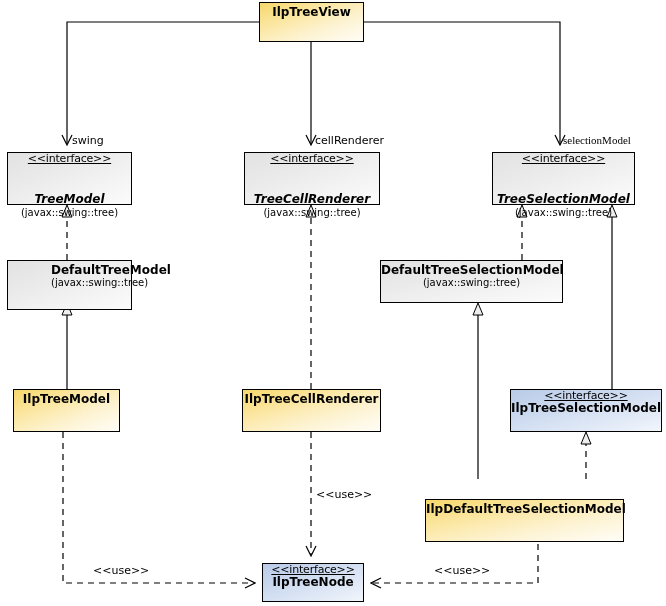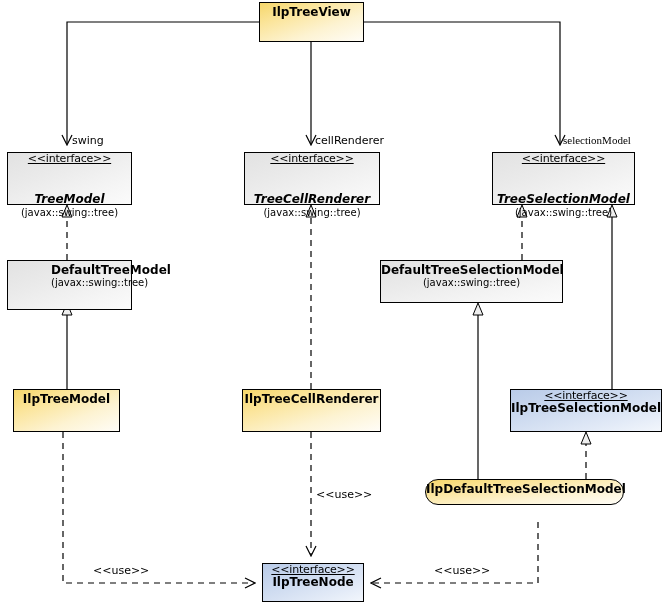--- a/index.html
+++ b/index.html
@@ -186,21 +186,21 @@
   <div class="node theme-yellow" style="left:242px;top:389px;width:139px;height:43px;">
     <span class="pad"></span>
     <span class="nname">IlpTreeCellRenderer</span>
   </div>
 
   <div class="node theme-blue" style="left:510px;top:389px;width:152px;height:43px;">
     <span class="stereo">&lt;&lt;interface&gt;&gt;</span>
     <span class="nname">IlpTreeSelectionModel</span>
   </div>
 
-  <div class="node theme-yellow" style="left:425px;top:479px;width:199px;height:26px;border-radius:13px;">
+  <div class="node theme-yellow" style="left:425px;top:499px;width:199px;height:43px;">
     <span class="pad"></span>
     <span class="nname">IlpDefaultTreeSelectionModel</span>
   </div>
 
   <div class="node theme-blue" style="left:262px;top:563px;width:102px;height:39px;">
     <span class="stereo">&lt;&lt;interface&gt;&gt;</span>
     <span class="nname">IlpTreeNode</span>
   </div>
 
   <div class="edge-label" style="left:72px;top:134px;">swing</div>

